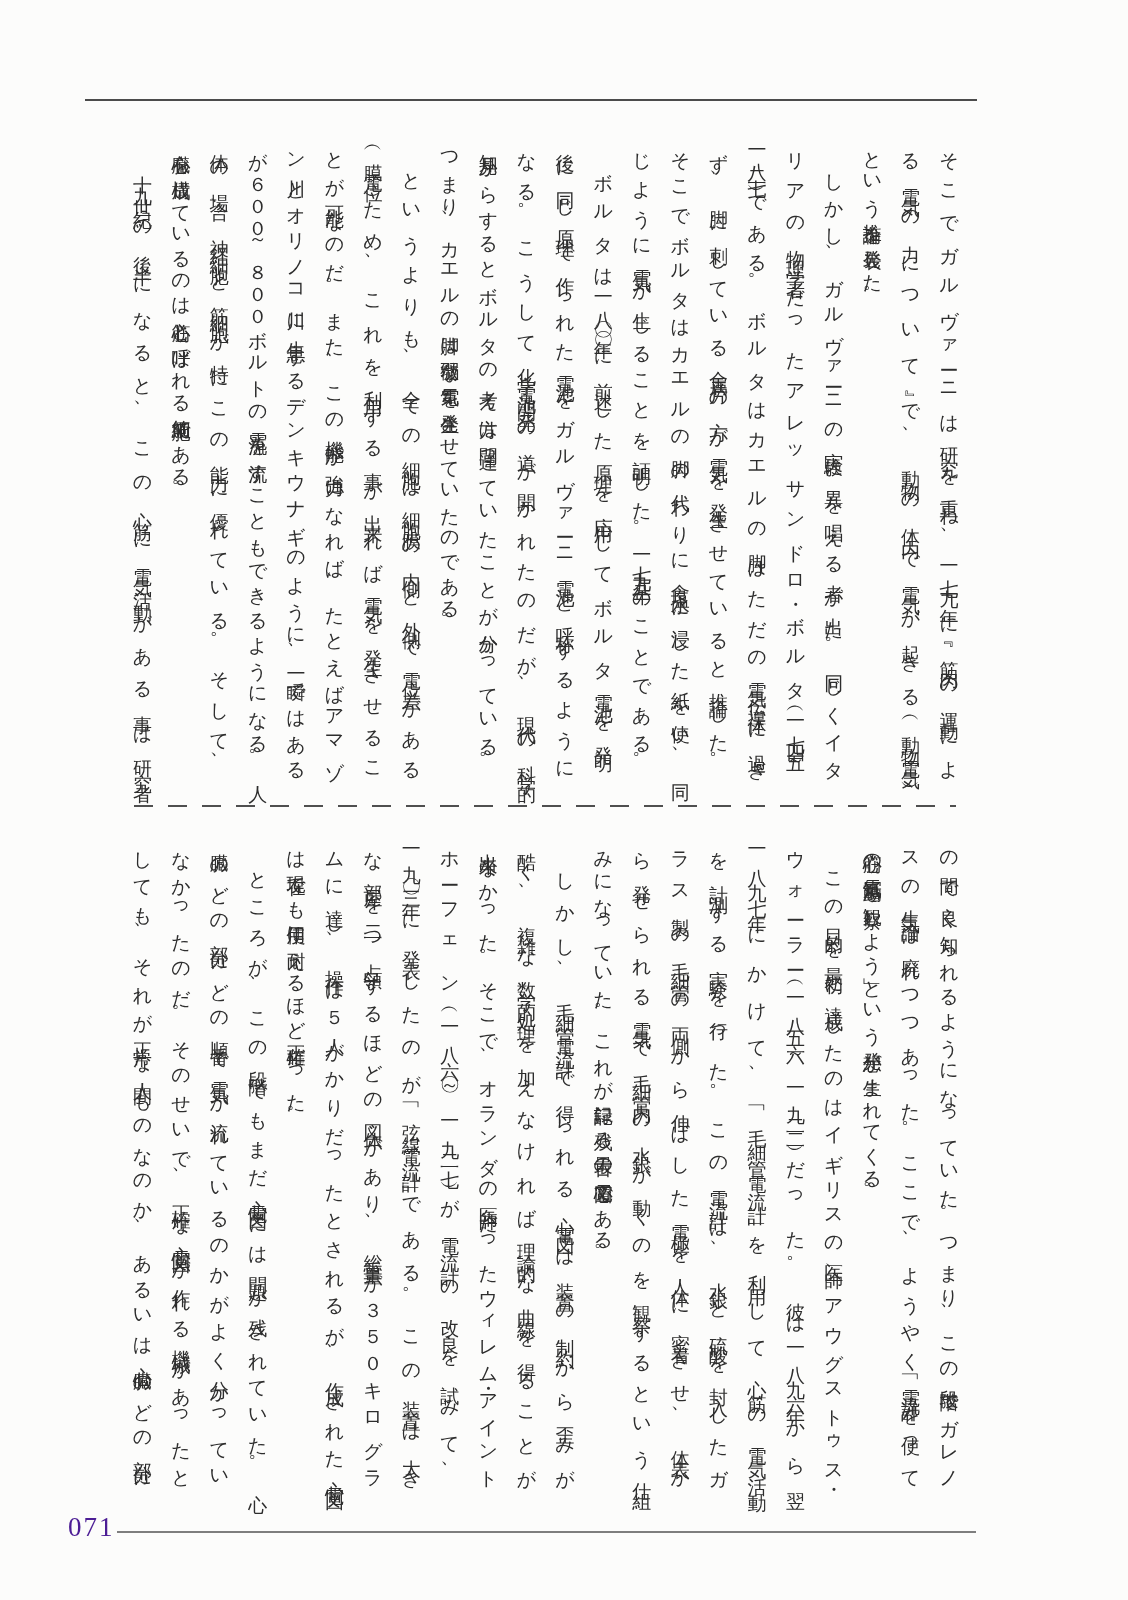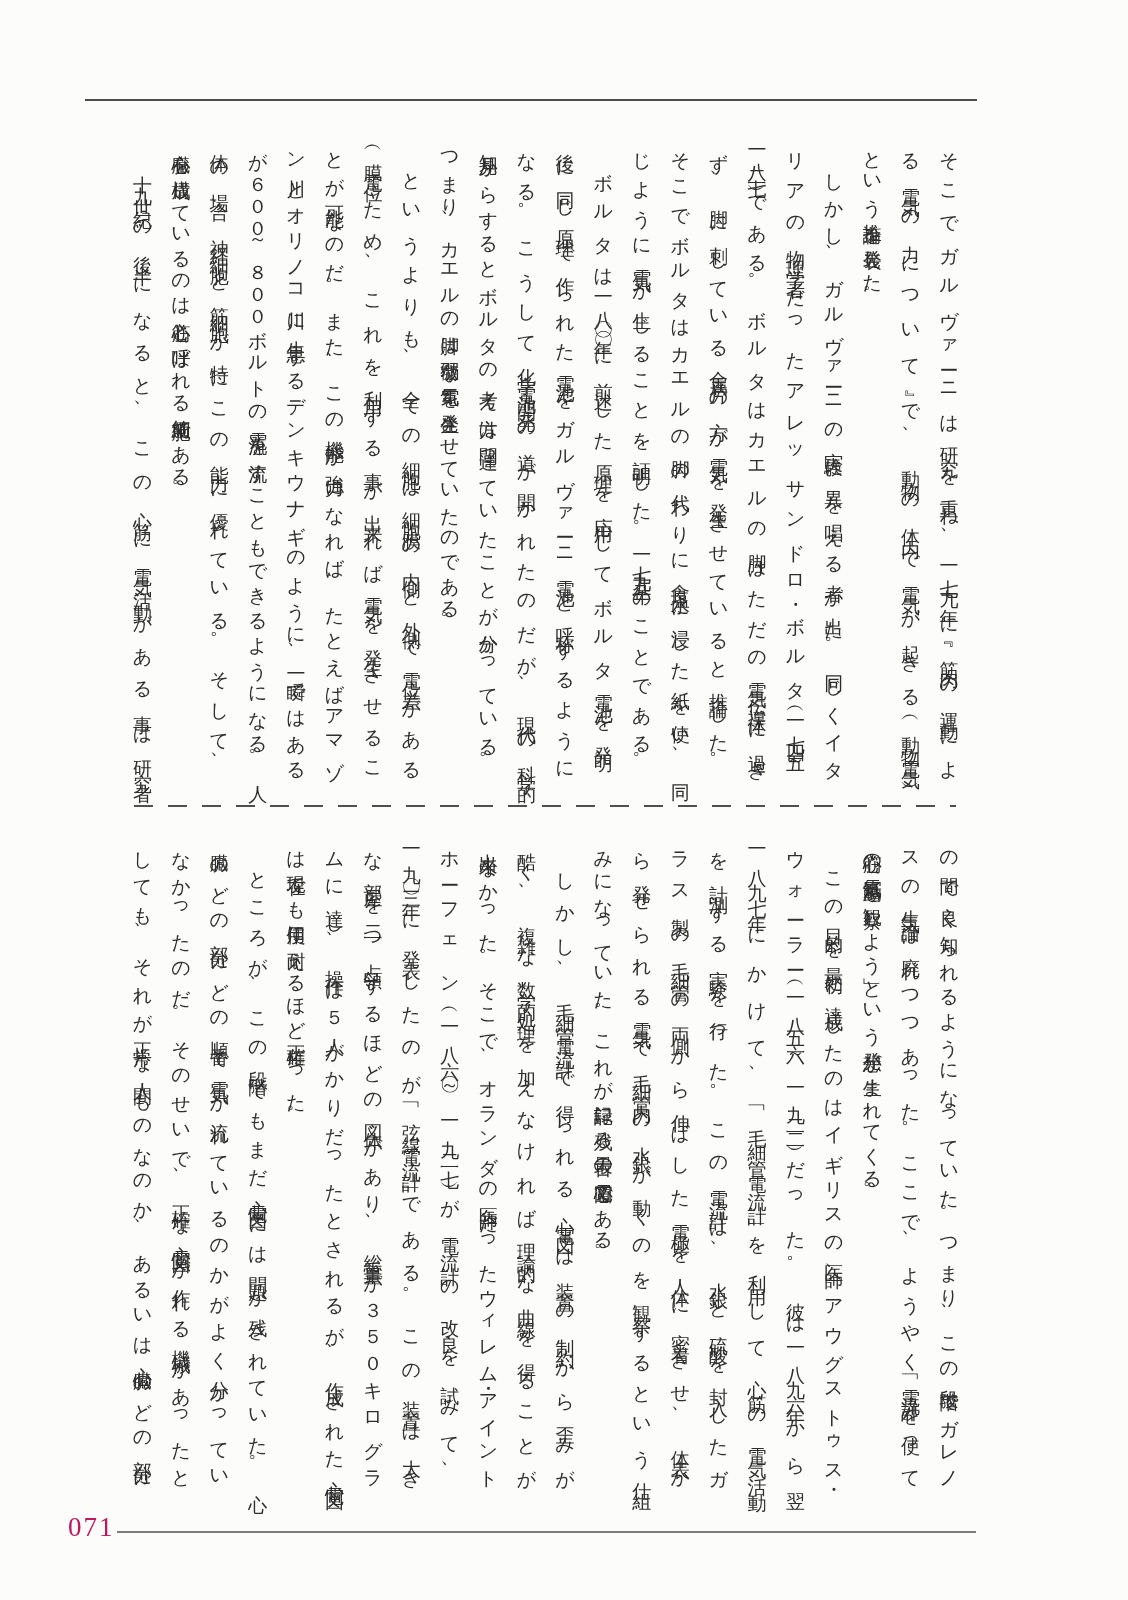--- a/index.html
+++ b/index.html
@@ -46,21 +46,21 @@
     top: 805px; left: 134px;
     width: 822px; height: 2px;
     background: repeating-linear-gradient(to right, #4f4f4f 0 19px, transparent 19px 34px);
   }
   .page-number {
     position: absolute;
     left: 68px; top: 1512px;
     font-family: "Liberation Serif", serif;
     font-size: 27px;
     letter-spacing: 2px;
-    color: #be185d;
+    color: #4c1d95;
   }
   .footer-rule {
     position: absolute;
     top: 1531px; left: 117px;
     width: 859px; height: 2px;
     background: #7e7e7e;
   }
 </style>
 </head>
 <body>

